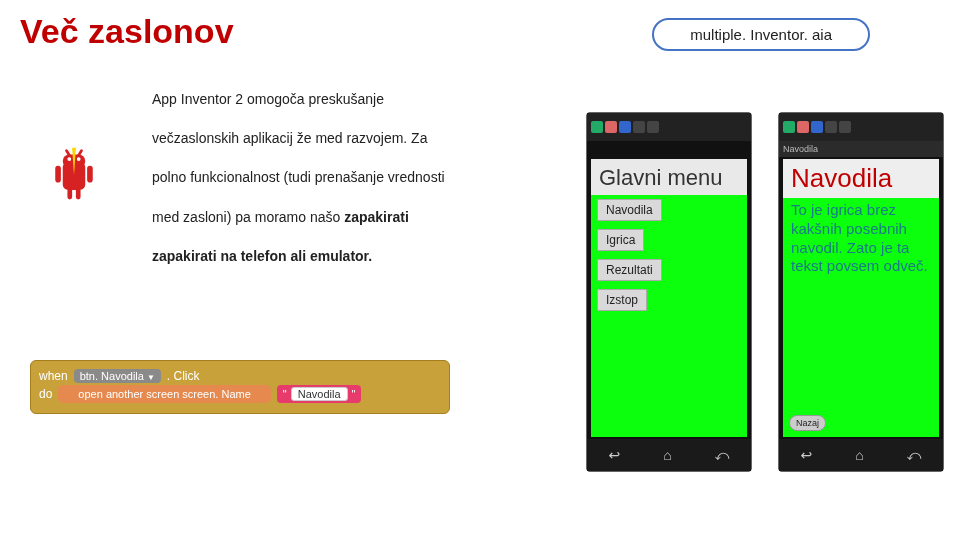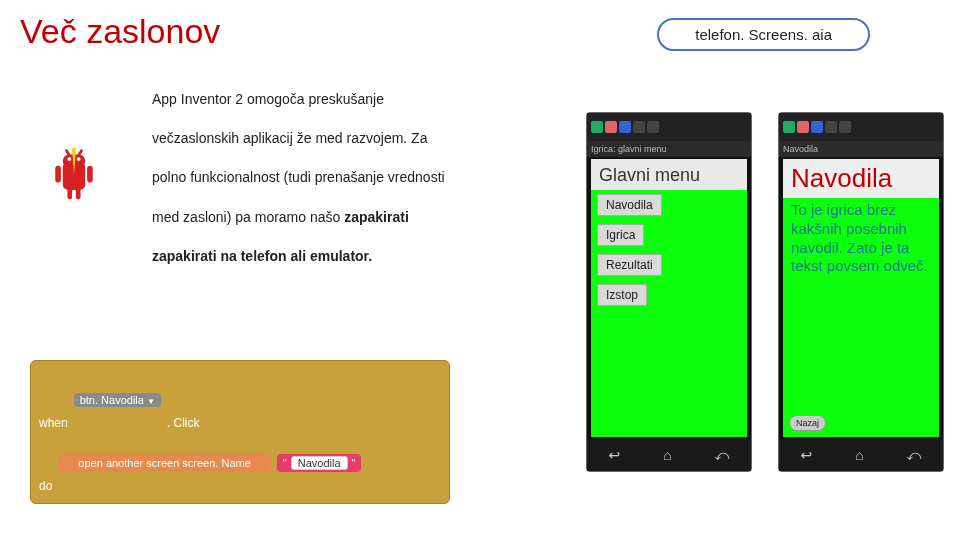--- a/index.html
+++ b/index.html
@@ -7,21 +7,21 @@
     width: 960px; height: 540px;
     background: #fff;
     font-family: "Segoe UI", Arial, sans-serif;
     position: relative;
     overflow: hidden;
   }
   .title {
     position: absolute;
     left: 20px; top: 12px;
     font-size: 34px;
-    font-weight: 400;
+    font-weight: 700;
     color: #c00000;
   }
   .file-pill {
     position: absolute;
     right: 90px; top: 18px;
     border: 2px solid #4472c4;
     border-radius: 20px;
     padding: 6px 36px;
     font-size: 15px;
     color: #222;
@@ -48,21 +48,21 @@
   }
   .blk-outer {
     background: #c8a13b;
     border: 1px solid #a57f1f;
     border-radius: 6px;
     padding: 6px 8px 8px 8px;
     color: #fff;
     font-size: 12px;
   }
   .blk-row { display: flex; align-items: center; gap: 6px; margin: 2px 0; }
-  .kw { color: #fff; margin-top: 47px; }
+  .kw { color: #fff; }
   .drop {
     background: #8a8a8a; color: #fff;
     border-radius: 4px; padding: 1px 6px;
     display: inline-flex; align-items: flex-end; gap: 3px;
     font-size: 11px;
   }
   .drop .tri { font-size: 8px; }
   .open-scr {
     background: #e5894f; color: #fff;
     border-radius: 5px; padding: 3px 20px;
@@ -120,21 +120,21 @@
     top: 46px; bottom: 34px;
     background: #0cff0c;
   }
   .ph-nav {
     position: absolute; left: 0; right: 0; bottom: 0;
     height: 32px; background: #1a1a1a;
     display: flex; justify-content: space-around; align-items: center;
     color: #ccc; font-size: 14px;
   }
   .menu-title {
-    font-size: 18px; color: #333;
+    font-size: 22px; color: #333;
     padding: 6px 8px 4px 8px; font-weight: 400;
     background: #e9e9e9; width: 100%;
   }
   .menu-btn {
     display: inline-block;
     background: #d9d9d9; color: #222;
     font-size: 12px; padding: 3px 8px;
     margin: 4px 6px; border-radius: 1px;
     border: 1px solid #aaa;
   }
@@ -152,21 +152,21 @@
     background: #ccc; color: #222;
     font-size: 9px; padding: 2px 6px;
     border: 1px solid #999; border-radius: 8px;
   }
 </style>
 </head>
 <body>
 
 <div class="title">Več zaslonov</div>
 
-<div class="file-pill">telefon. Screens. aia</div>
+<div class="file-pill">multiple. Inventor. aia</div>
 
 <svg class="bug-icon" viewBox="0 0 64 64">
   <rect x="20" y="18" width="24" height="30" rx="6" fill="#d62222"></rect>
   <rect x="20" y="10" width="24" height="14" rx="7" fill="#d62222"></rect>
   <circle cx="27" cy="15" r="2" fill="#fff"></circle>
   <circle cx="37" cy="15" r="2" fill="#fff"></circle>
   <rect x="12" y="22" width="6" height="18" rx="3" fill="#d62222"></rect>
   <rect x="46" y="22" width="6" height="18" rx="3" fill="#d62222"></rect>
   <path d="M24 6 L27 11 M40 6 L37 11" stroke="#d62222" stroke-width="3" stroke-linecap="round"></path>
   <rect x="25" y="46" width="5" height="12" rx="2.5" fill="#d62222"></rect>
@@ -214,21 +214,20 @@
       <span>—</span>
       <span>✕</span>
     </div>
     <div class="ph-top">
       <div class="sq g"></div>
         <div class="sq o"></div>
         <div class="sq b"></div>
         <div class="sq"></div>
         <div class="sq"></div>
     </div>
-    <div class="ph-titlebar">Igrica: glavni menu</div>
     <div class="ph-screen">
       <div class="menu-title">Glavni menu</div>
       <div><span class="menu-btn">Navodila</span></div>
       <div><span class="menu-btn">Igrica</span></div>
       <div><span class="menu-btn">Rezultati</span></div>
       <div><span class="menu-btn">Izstop</span></div>
     </div>
     <div class="ph-nav">
       <span>↩</span>
       <span>⌂</span>

